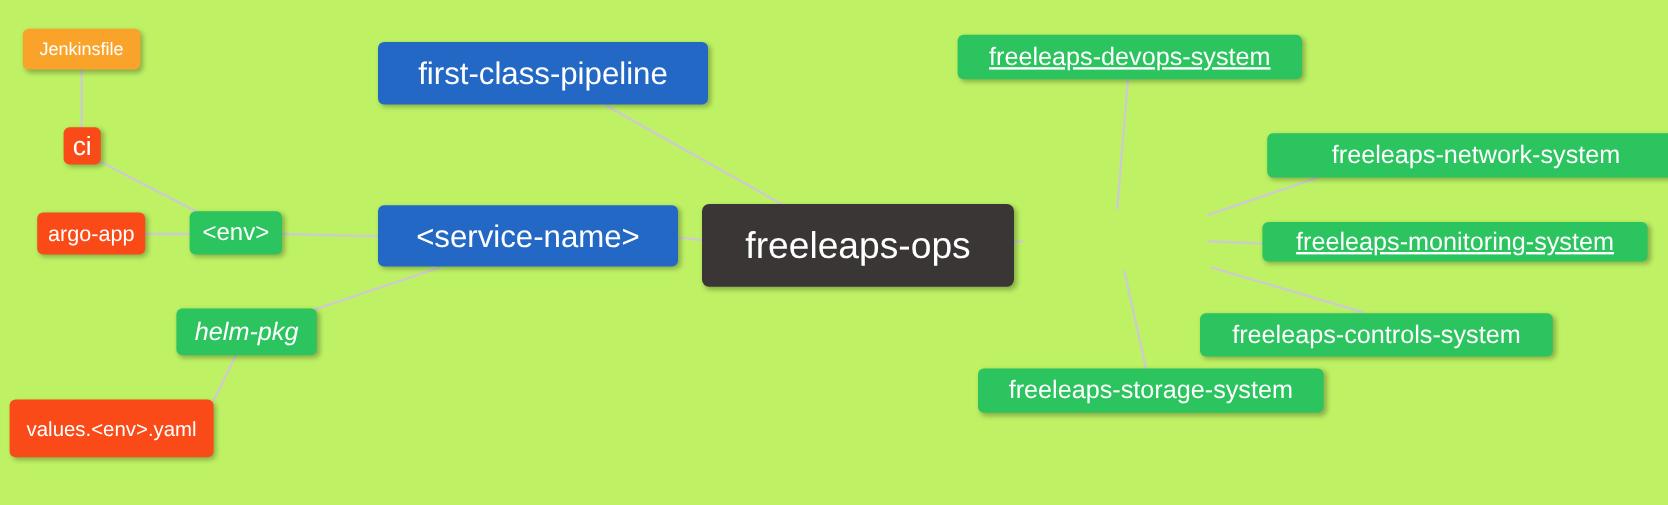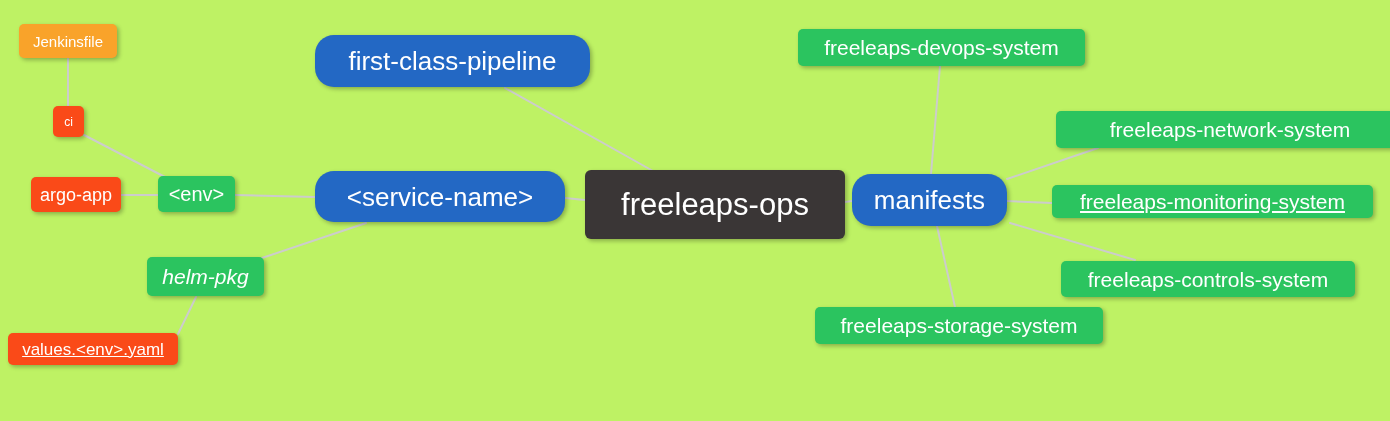--- a/index.html
+++ b/index.html
@@ -34,21 +34,21 @@
     justify-content: center;
     color: var(--text-color, #ffffff);
     white-space: nowrap;
     border-radius: 5px;
     box-shadow: 2px 2px 4px rgba(0,0,0,0.28);
     cursor: pointer;
     line-height: 1;
     user-select: none;
   }
   .n-dark   { background: var(--root-bg, #3a3636); border-radius: 6px; }
-  .n-blue   { background: var(--branch-bg, #2368c4); border-radius: 19px; }
+  .n-blue   { background: var(--branch-bg, #2368c4); }
   .n-green  { background: var(--leaf-green-bg, #2bc45f); }
   .n-red    { background: var(--leaf-red-bg, #fa4a18); }
   .n-orange { background: var(--leaf-orange-bg, #f9a32a); }
 </style>
 </head>
 <body>
 
 <div class="canvas">
 
   <svg class="edges" viewBox="0 0 1390 421" xmlns="http://www.w3.org/2000/svg">
@@ -63,41 +63,40 @@
     <line x1="845" y1="202" x2="852" y2="201"></line>
     <line x1="931" y1="174" x2="940" y2="66"></line>
     <line x1="1007" y1="179" x2="1098" y2="148"></line>
     <line x1="1007" y1="201" x2="1052" y2="203"></line>
     <line x1="1010" y1="223" x2="1135" y2="260"></line>
     <line x1="937" y1="226" x2="955" y2="307"></line>
   </svg>
 
   <div class="node n-orange" style="left:19px; top:24px; width:98px; height:34px; font-size:15px;">Jenkinsfile</div>
 
-  <div class="node n-red" style="left:53px; top:106px; width:31px; height:31px; font-size:12px;">ci</div>
+  <div class="node n-red" style="left:53px; top:106px; width:31px; height:31px; font-size:22px;">ci</div>
 
   <div class="node n-green" style="left:158px; top:176px; width:77px; height:36px; font-size:20px;">&lt;env&gt;</div>
 
   <div class="node n-red" style="left:31px; top:177px; width:90px; height:35px; font-size:18px;">argo-app</div>
 
   <div class="node n-green" style="left:147px; top:257px; width:117px; height:39px; font-size:21px;font-style:italic;">helm-pkg</div>
 
-  <div class="node n-red" style="left:8px; top:333px; width:170px; height:32px; font-size:17px;text-decoration:underline;">values.&lt;env&gt;.yaml</div>
+  <div class="node n-red" style="left:8px; top:333px; width:170px; height:48px; font-size:17px;">values.&lt;env&gt;.yaml</div>
 
   <div class="node n-blue" style="left:315px; top:35px; width:275px; height:52px; font-size:26px;">first-class-pipeline</div>
 
   <div class="node n-blue" style="left:315px; top:171px; width:250px; height:51px; font-size:26px;">&lt;service-name&gt;</div>
 
   <div class="node n-dark" style="left:585px; top:170px; width:260px; height:69px; font-size:31px;">freeleaps-ops</div>
 
-  <div class="node n-blue" style="left:852px; top:174px; width:155px; height:52px; font-size:26px;">manifests</div>
 
-  <div class="node n-green" style="left:798px; top:29px; width:287px; height:37px; font-size:21px;">freeleaps-devops-system</div>
+  <div class="node n-green" style="left:798px; top:29px; width:287px; height:37px; font-size:21px;text-decoration:underline;">freeleaps-devops-system</div>
 
   <div class="node n-green" style="left:1056px; top:111px; width:348px; height:37px; font-size:21px;">freeleaps-network-system</div>
 
   <div class="node n-green" style="left:1052px; top:185px; width:321px; height:33px; font-size:21px;text-decoration:underline;">freeleaps-monitoring-system</div>
 
-  <div class="node n-green" style="left:1061px; top:261px; width:294px; height:36px; font-size:21px;">freeleaps-controls-system</div>
+  <div class="node n-green" style="left:1000px; top:261px; width:294px; height:36px; font-size:21px;">freeleaps-controls-system</div>
 
   <div class="node n-green" style="left:815px; top:307px; width:288px; height:37px; font-size:21px;">freeleaps-storage-system</div>
 
 </div>
 
 </body></html>

